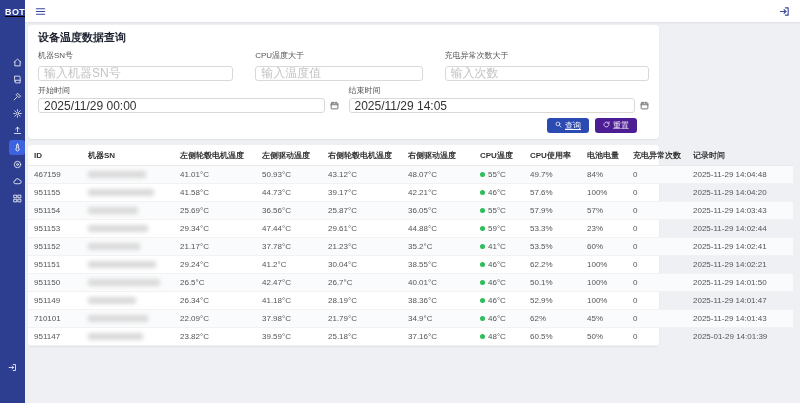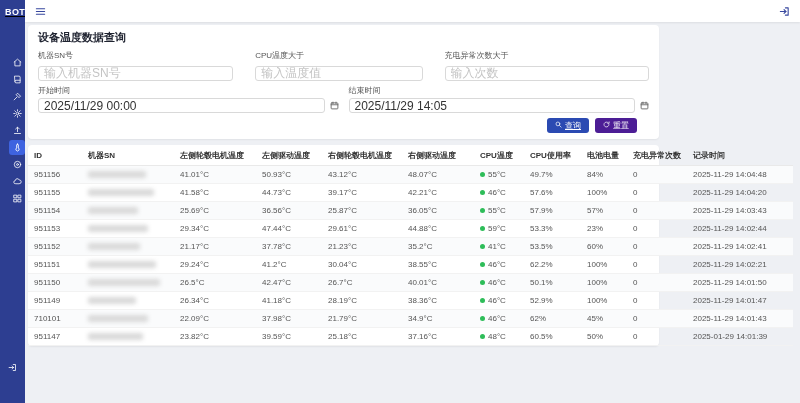--- a/index.html
+++ b/index.html
@@ -270,21 +270,21 @@
             <th>右侧驱动温度</th>
             <th>CPU温度</th>
             <th>CPU使用率</th>
             <th>电池电量</th>
             <th>充电异常次数</th>
             <th>记录时间</th>
           </tr>
         </thead>
       <tbody id="tbody">
           <tr>
-            <td>951156</td>
+            <td>467159</td>
             <td>
               <div class="blur-blob" style="width:58px"></div>
             </td>
             <td>41.01°C</td>
             <td>50.93°C</td>
             <td>43.12°C</td>
             <td>48.07°C</td>
             <td><span class="dot"></span>55°C</td>
             <td>49.7%</td>
             <td>84%</td>

